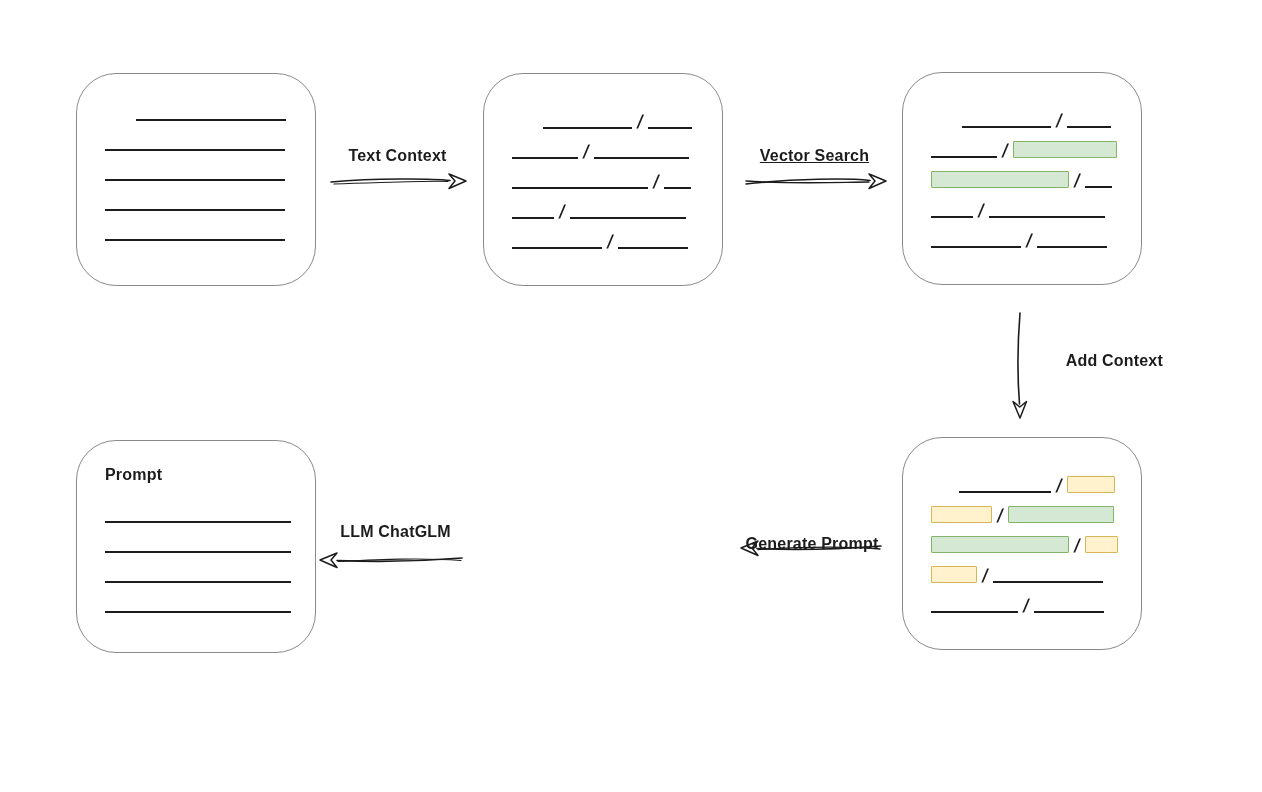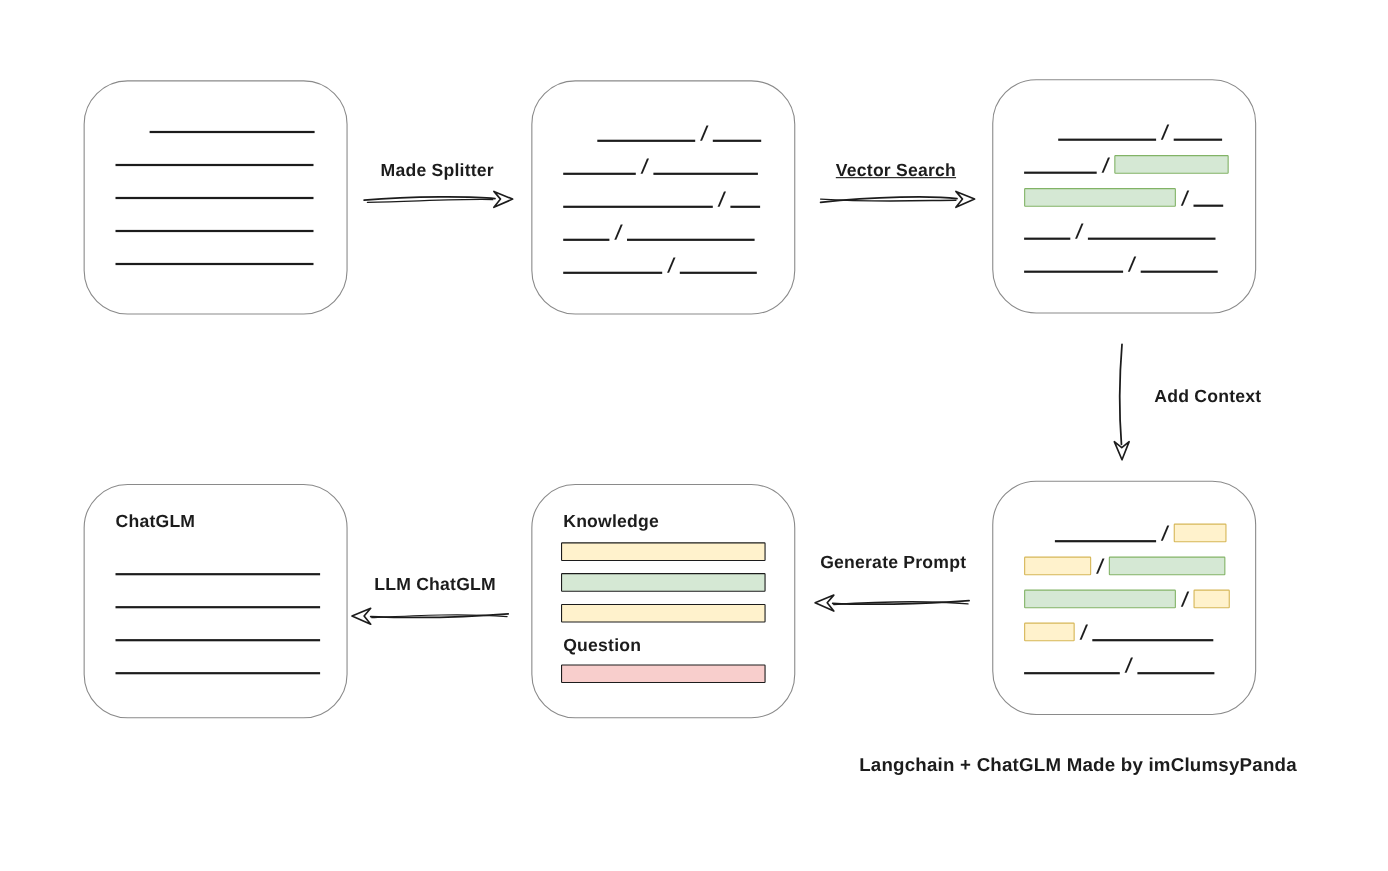--- a/index.html
+++ b/index.html
@@ -27,21 +27,21 @@
   .chunk-red,.bar-red{background:var(--red-fill);border-color:var(--red-border);}
   .panel-content{padding:24px 26px 0;}
   .panel-label{font-size:16px;font-weight:600;height:20px;line-height:20px;margin:0 0 8px 2px;letter-spacing:.2px;}
   .panel-label.question{margin-top:12px;margin-bottom:6px;}
   .bar{height:17px;border:1.6px solid;box-sizing:border-box;margin:0 0 11px;border-radius:1px;}
   .lines-block{margin-top:4px;}
   .arrow-label{
     position:absolute;font-size:16px;font-weight:600;letter-spacing:.2px;
     text-align:center;white-space:nowrap;color:var(--stroke);
   }
-  .arrow-label.left-align{text-align:center;}
+  .arrow-label.left-align{text-align:right;}
   .caption{
     position:absolute;left:770px;top:686px;width:420px;text-align:center;
     font-size:17px;font-weight:600;letter-spacing:.2px;color:var(--stroke);white-space:nowrap;
   }
 </style>
 </head>
 <body>
 
 <div class="canvas">
 
@@ -65,24 +65,24 @@
       <path d="M880,549 C840,545.5 790,547.5 758,549.5" stroke-width="1.3"></path>
       <path d="M741,548 L758,541 L752,548 L758,555.5 Z" fill="#ffffff" stroke-width="1.5"></path>
     </g>
     <g>
       <path d="M462,558 C425,561 375,562 337,560.5"></path>
       <path d="M461,560.5 C420,557.5 380,559.5 338,561.5" stroke-width="1.1"></path>
       <path d="M320,560 L337,553 L331,560 L337,567.5 Z" fill="#ffffff" stroke-width="1.5"></path>
     </g>
   </svg>
 
-  <div class="arrow-label" style="left:325px;top:147px;width:145px;">Made Splitter</div>
+  <div class="arrow-label" style="left:325px;top:147px;width:145px;">Text Context</div>
   <div class="arrow-label" style="left:742px;top:147px;width:145px;text-decoration:underline;">Vector Search</div>
   <div class="arrow-label left-align" style="left:1033px;top:352px;width:130px;">Add Context</div>
-  <div class="arrow-label" style="left:737px;top:503px;width:150px;">Generate Prompt</div>
+  <div class="arrow-label" style="left:737px;top:535px;width:150px;">Generate Prompt</div>
   <div class="arrow-label" style="left:323px;top:523px;width:145px;">LLM ChatGLM</div>
 
   <div class="panel" style="left:76px;top:73px;">
     <div class="rows pt17">
         <div class="row" style="padding-left: 31px;">
           <div class="tline" style="width: 150px;"></div>
         </div>
         <div class="row">
           <div class="tline" style="width: 180px;"></div>
         </div>
@@ -181,50 +181,35 @@
           <div class="tline" style="width: 110px;"></div>
         </div>
         <div class="row">
           <div class="tline" style="width: 87px;"></div>
           <span class="slash">/</span>
           <div class="tline" style="width: 70px;"></div>
         </div>
       </div>
   </div>
 
-  <div class="panel" style="left:483px;top:440px;">
-    <div class="panel-content">
-      <div class="panel-label">Knowledge</div>
-      <div>
-          <div class="bar bar-yellow"></div>
-          <div class="bar bar-green"></div>
-          <div class="bar bar-yellow"></div>
-        </div>
-      <div class="panel-label question">Question</div>
-      <div>
-          <div class="bar bar-red"></div>
-        </div>
-    </div>
-  </div>
 
   <div class="panel" style="left:76px;top:440px;">
     <div class="panel-content">
-      <div class="panel-label">ChatGLM</div>
+      <div class="panel-label">Prompt</div>
       <div class="lines-block">
           <div class="row">
             <div class="tline full"></div>
           </div>
           <div class="row">
             <div class="tline full"></div>
           </div>
           <div class="row">
             <div class="tline full"></div>
           </div>
           <div class="row">
             <div class="tline full"></div>
           </div>
         </div>
     </div>
   </div>
 
-  <div class="caption">Langchain + ChatGLM Made by imClumsyPanda</div>
 
 </div>
 
 </body></html>

